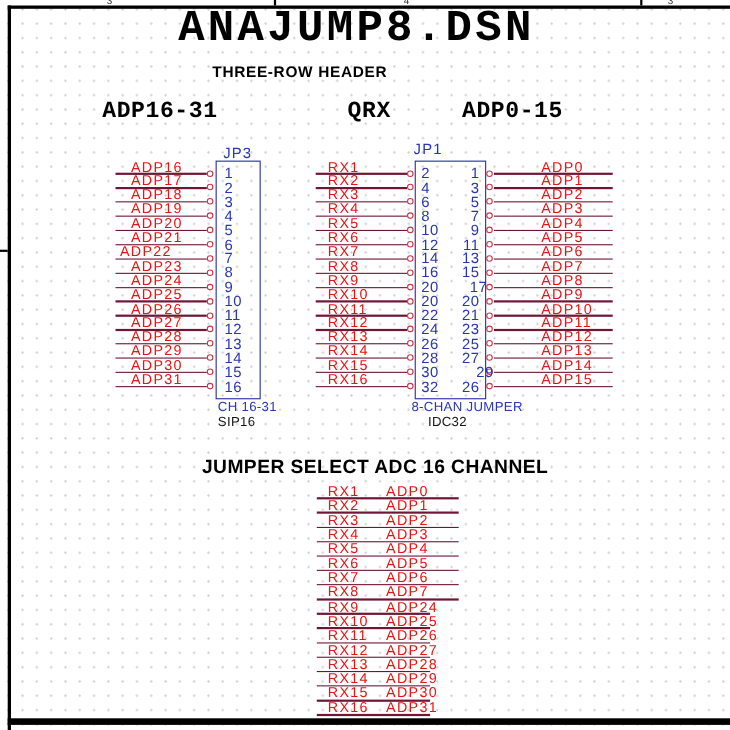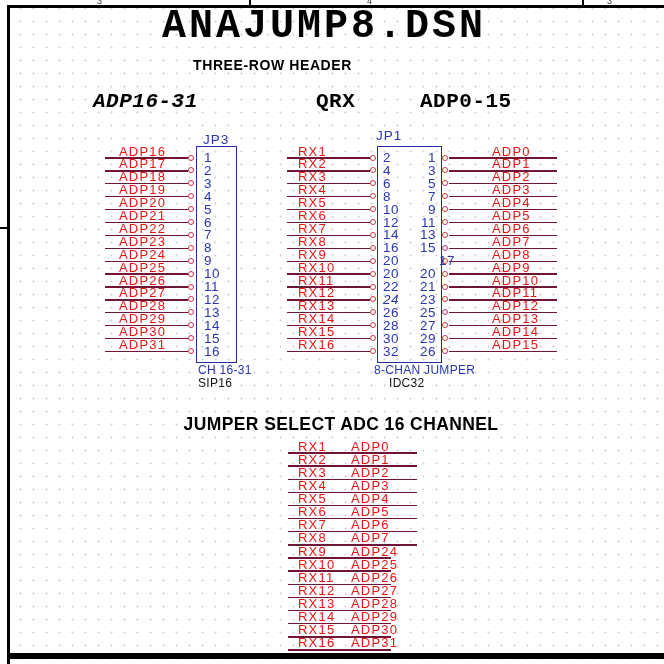--- a/index.html
+++ b/index.html
@@ -51,21 +51,21 @@
 <div class="frame" style="left:7px;top:653px;width:657px;height:6px;"></div>
 <div class="frame" style="left:249px;top:0;width:2px;height:5px;"></div>
 <div class="frame" style="left:582px;top:0;width:2px;height:5px;"></div>
 <div class="frame" style="left:0;top:227px;width:7px;height:2px;"></div>
 <div class="zone" style="left:97px;">3</div>
 <div class="zone" style="left:367px;">4</div>
 <div class="zone" style="left:607px;">3</div>
 
 <div class="title">ANAJUMP8.DSN</div>
 <div class="subtitle">THREE-ROW HEADER</div>
-<div class="sechdr" style="left:93px;font-style:italic;">ADP16-31</div>
+<div class="sechdr" style="left:93px;">ADP16-31</div>
 <div class="sechdr" style="left:316px;">QRX</div>
 <div class="sechdr" style="left:420px;">ADP0-15</div>
 
 <div class="ref" style="left:203px;top:133px;">JP3</div>
 <div class="jbox" style="left:196px;top:146px;width:41px;height:217px;"></div>
 <div class="cap-b" style="left:198px;top:364px;">CH 16-31</div>
 <div class="cap-k" style="left:198px;top:377px;">SIP16</div>
 
 <div class="ref" style="left:376px;top:129px;">JP1</div>
 <div class="jbox" style="left:377px;top:146px;width:65px;height:217px;"></div>
@@ -94,21 +94,21 @@
     <div class="wire" style="left: 105px; top: 208.9px; width: 83px;"></div>
     <div class="circ" style="left: 188px; top: 206.1px;"></div>
     <div class="sig" style="left: 119px; top: 196.1px;">ADP20</div>
     <div class="pnum" style="left: 204px; top: 202.6px;">5</div>
     <div class="wire" style="left: 105px; top: 221.8px; width: 83px;"></div>
     <div class="circ" style="left: 188px; top: 219px;"></div>
     <div class="sig" style="left: 119px; top: 209px;">ADP21</div>
     <div class="pnum" style="left: 204px; top: 215.5px;">6</div>
     <div class="wire" style="left: 105px; top: 234.7px; width: 83px;"></div>
     <div class="circ" style="left: 188px; top: 231.9px;"></div>
-    <div class="sig" style="left: 119px; top: 221.9px;">ADP22</div>
+    <div class="sig" style="left: 109px; top: 221.9px;">ADP22</div>
     <div class="pnum" style="left: 204px; top: 228.4px;">7</div>
     <div class="wire" style="left: 105px; top: 247.6px; width: 83px;"></div>
     <div class="circ" style="left: 188px; top: 244.8px;"></div>
     <div class="sig" style="left: 119px; top: 234.8px;">ADP23</div>
     <div class="pnum" style="left: 204px; top: 241.3px;">8</div>
     <div class="wire" style="left: 105px; top: 260.5px; width: 83px;"></div>
     <div class="circ" style="left: 188px; top: 257.7px;"></div>
     <div class="sig" style="left: 119px; top: 247.7px;">ADP24</div>
     <div class="pnum" style="left: 204px; top: 254.2px;">9</div>
     <div class="wire" style="left: 105px; top: 273.4px; width: 83px;"></div>
@@ -179,21 +179,21 @@
     <div class="circ" style="left: 370px; top: 270.6px;"></div>
     <div class="sig" style="left: 298px; top: 260.6px;">RX10</div>
     <div class="pnum" style="left: 383px; top: 267.1px;">20</div>
     <div class="wire" style="left: 287px; top: 286.3px; width: 83px;"></div>
     <div class="circ" style="left: 370px; top: 283.5px;"></div>
     <div class="sig" style="left: 298px; top: 273.5px;">RX11</div>
     <div class="pnum" style="left: 383px; top: 280px;">22</div>
     <div class="wire" style="left: 287px; top: 299.2px; width: 83px;"></div>
     <div class="circ" style="left: 370px; top: 296.4px;"></div>
     <div class="sig" style="left: 298px; top: 286.4px;">RX12</div>
-    <div class="pnum" style="left: 383px; top: 292.9px; font-style: italic;">24</div>
+    <div class="pnum" style="left: 383px; top: 292.9px;">24</div>
     <div class="wire" style="left: 287px; top: 312.1px; width: 83px;"></div>
     <div class="circ" style="left: 370px; top: 309.3px;"></div>
     <div class="sig" style="left: 298px; top: 299.3px;">RX13</div>
     <div class="pnum" style="left: 383px; top: 305.8px;">26</div>
     <div class="wire" style="left: 287px; top: 325px; width: 83px;"></div>
     <div class="circ" style="left: 370px; top: 322.2px;"></div>
     <div class="sig" style="left: 298px; top: 312.2px;">RX14</div>
     <div class="pnum" style="left: 383px; top: 318.7px;">28</div>
     <div class="wire" style="left: 287px; top: 337.9px; width: 83px;"></div>
     <div class="circ" style="left: 370px; top: 335.1px;"></div>
@@ -231,21 +231,21 @@
     <div class="wire" style="left: 449px; top: 234.7px; width: 108px;"></div>
     <div class="sig" style="left: 492px; top: 221.9px;">ADP6</div>
     <div class="pnum pr" style="left: 398px; top: 228.4px; width: 38px;">13</div>
     <div class="circ" style="left: 442px; top: 244.8px;"></div>
     <div class="wire" style="left: 449px; top: 247.6px; width: 108px;"></div>
     <div class="sig" style="left: 492px; top: 234.8px;">ADP7</div>
     <div class="pnum pr" style="left: 398px; top: 241.3px; width: 38px;">15</div>
     <div class="circ" style="left: 442px; top: 257.7px;"></div>
     <div class="wire" style="left: 449px; top: 260.5px; width: 108px;"></div>
     <div class="sig" style="left: 492px; top: 247.7px;">ADP8</div>
-    <div class="pnum pr" style="left: 417px; top: 254.2px; width: 38px;">17</div>
+    <div class="pnum pr" style="left: 405px; top: 254.2px; width: 38px;">17</div>
     <div class="circ" style="left: 442px; top: 270.6px;"></div>
     <div class="wire" style="left: 449px; top: 273.4px; width: 108px;"></div>
     <div class="sig" style="left: 492px; top: 260.6px;">ADP9</div>
     <div class="pnum pr" style="left: 398px; top: 267.1px; width: 38px;">20</div>
     <div class="circ" style="left: 442px; top: 283.5px;"></div>
     <div class="wire" style="left: 449px; top: 286.3px; width: 108px;"></div>
     <div class="sig" style="left: 492px; top: 273.5px;">ADP10</div>
     <div class="pnum pr" style="left: 398px; top: 280px; width: 38px;">21</div>
     <div class="circ" style="left: 442px; top: 296.4px;"></div>
     <div class="wire" style="left: 449px; top: 299.2px; width: 108px;"></div>
@@ -255,21 +255,21 @@
     <div class="wire" style="left: 449px; top: 312.1px; width: 108px;"></div>
     <div class="sig" style="left: 492px; top: 299.3px;">ADP12</div>
     <div class="pnum pr" style="left: 398px; top: 305.8px; width: 38px;">25</div>
     <div class="circ" style="left: 442px; top: 322.2px;"></div>
     <div class="wire" style="left: 449px; top: 325px; width: 108px;"></div>
     <div class="sig" style="left: 492px; top: 312.2px;">ADP13</div>
     <div class="pnum pr" style="left: 398px; top: 318.7px; width: 38px;">27</div>
     <div class="circ" style="left: 442px; top: 335.1px;"></div>
     <div class="wire" style="left: 449px; top: 337.9px; width: 108px;"></div>
     <div class="sig" style="left: 492px; top: 325.1px;">ADP14</div>
-    <div class="pnum pr" style="left: 398px; top: 331.6px; width: 38px;">29</div>
+    <div class="pnum pr" style="left: 411px; top: 331.6px; width: 38px;">29</div>
     <div class="circ" style="left: 442px; top: 348px;"></div>
     <div class="wire" style="left: 449px; top: 350.8px; width: 108px;"></div>
     <div class="sig" style="left: 492px; top: 338px;">ADP15</div>
     <div class="pnum pr" style="left: 398px; top: 344.5px; width: 38px;">26</div>
     <div class="wire" style="left: 288px; top: 452.3px; width: 129px;"></div>
     <div class="sig" style="left: 298px; top: 439.5px;">RX1</div>
     <div class="sig" style="left: 351px; top: 439.5px;">ADP0</div>
     <div class="wire" style="left: 288px; top: 465.43px; width: 129px;"></div>
     <div class="sig" style="left: 298px; top: 452.63px;">RX2</div>
     <div class="sig" style="left: 351px; top: 452.63px;">ADP1</div>

